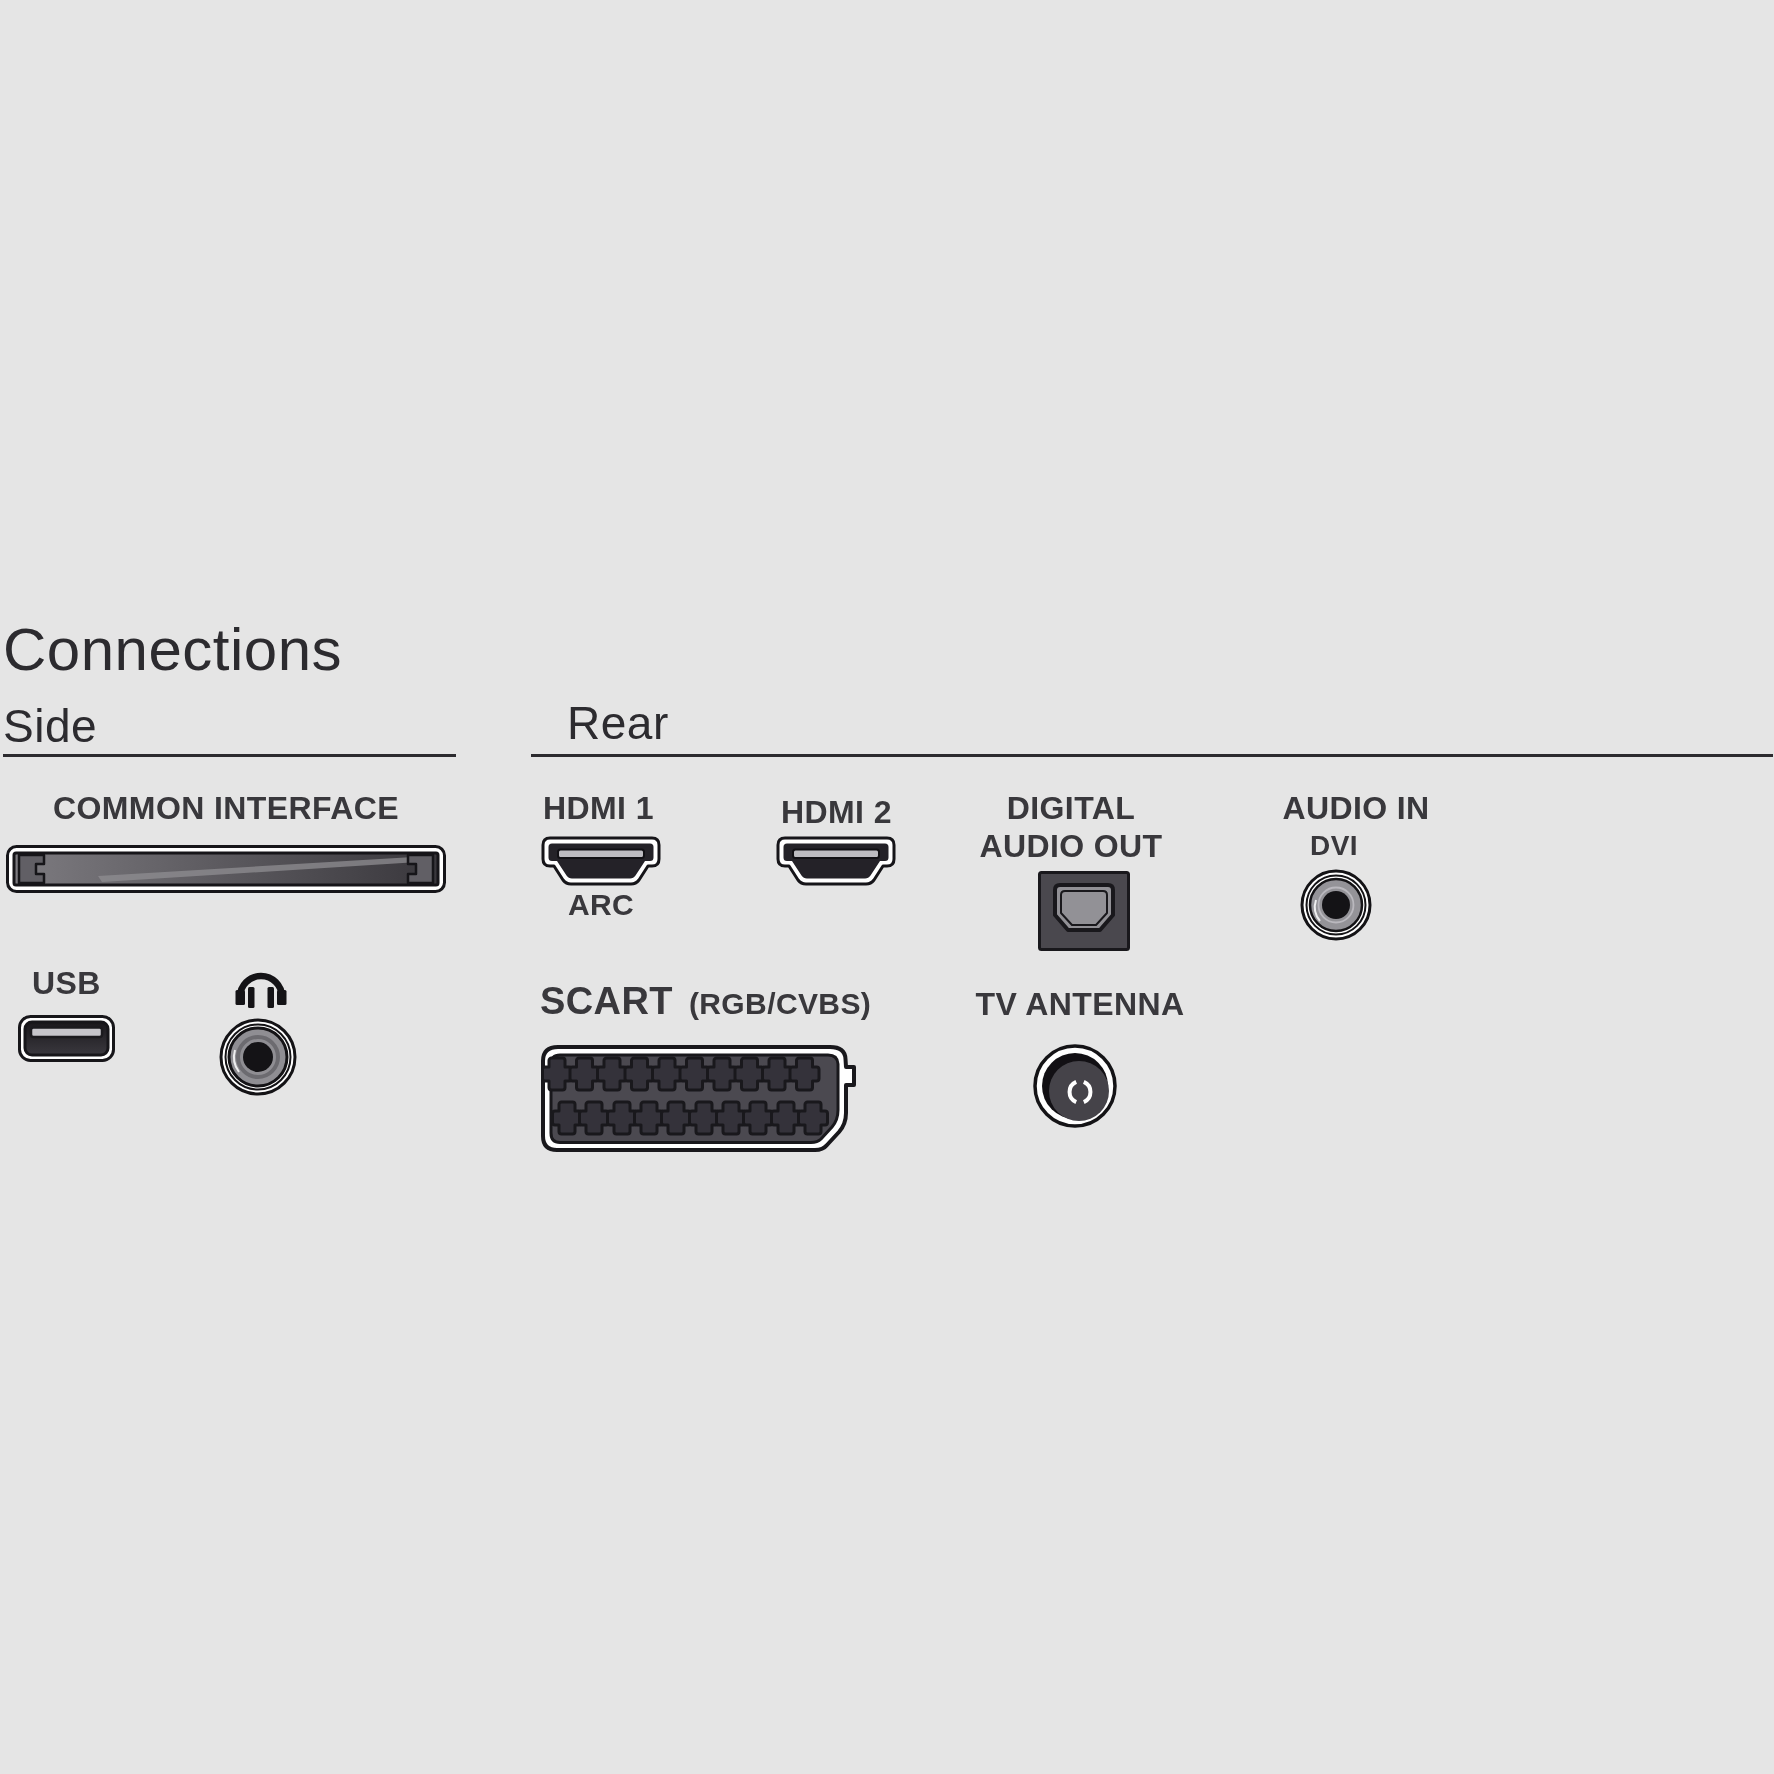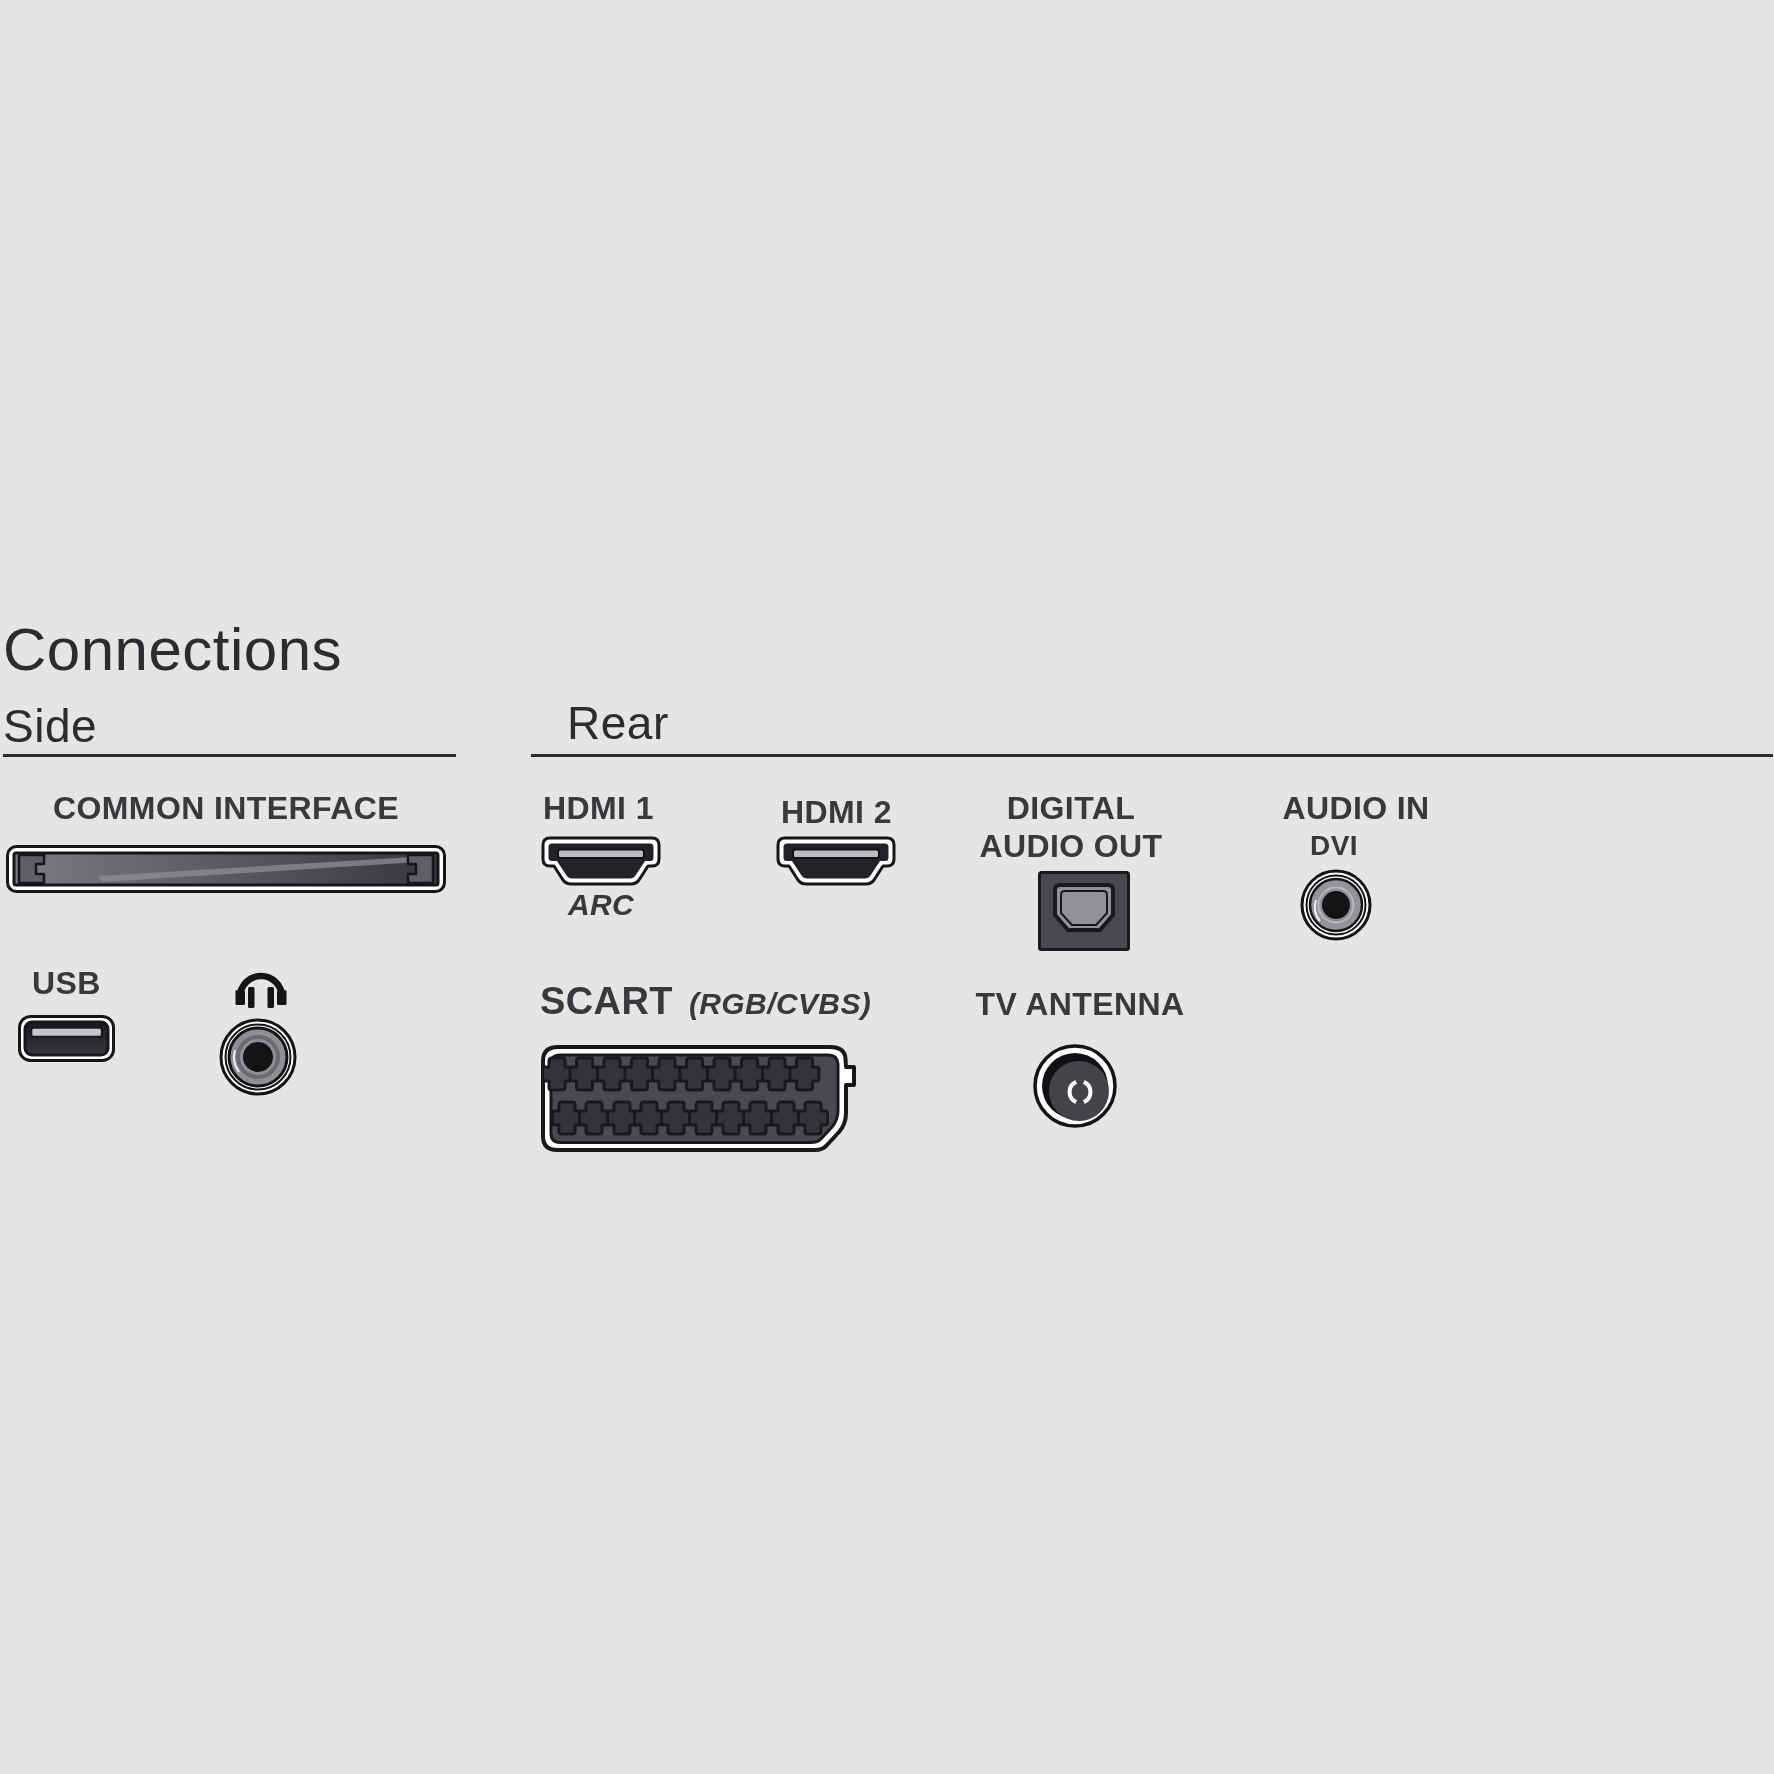--- a/index.html
+++ b/index.html
@@ -22,21 +22,21 @@
   .sec{font-size:46px;}
   .rule{background:#2c2b2f;height:3px;}
   .lbl{
     font-weight:bold;
     color:#39383c;
     letter-spacing:0.4px;
     white-space:nowrap;
     line-height:1.05;
   }
   .f35{font-size:32px;}
-  .f30{font-size:30px;font-style:italic;}
+  .f30{font-size:30px;}
   .f28{font-size:28px;}
   .f38{font-size:38px;}
   .ctr{text-align:center;}
   svg{display:block;}
 </style>
 </head>
 <body>
 
 <div class="canvas">
 

